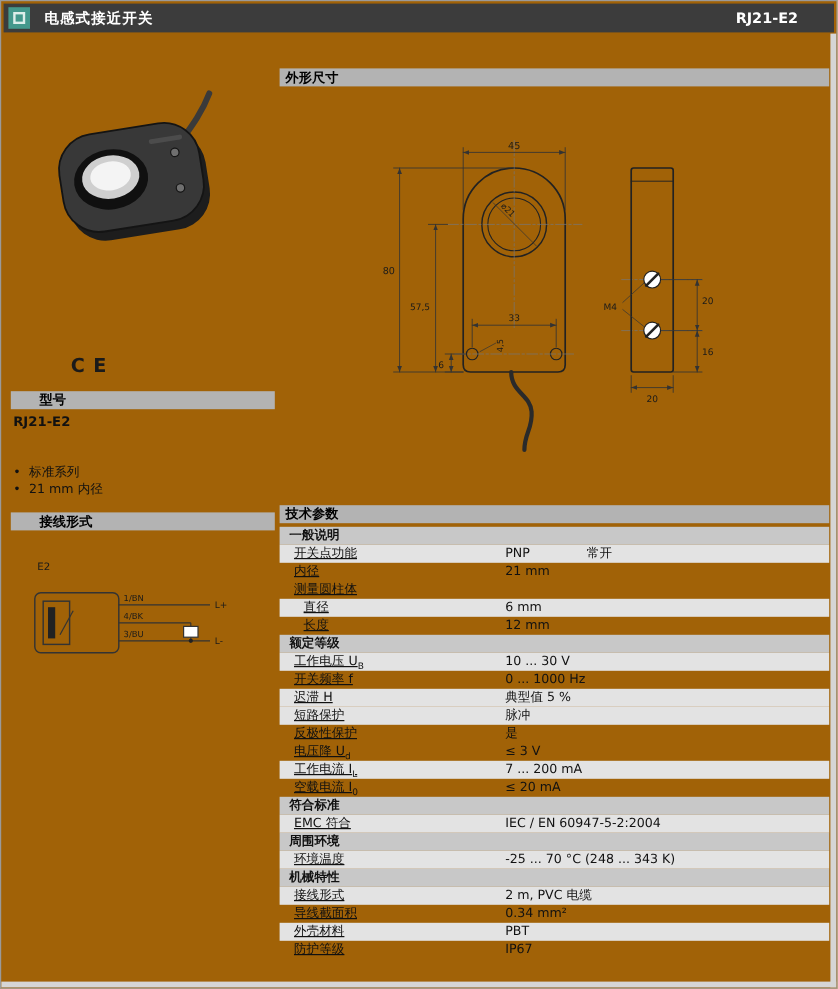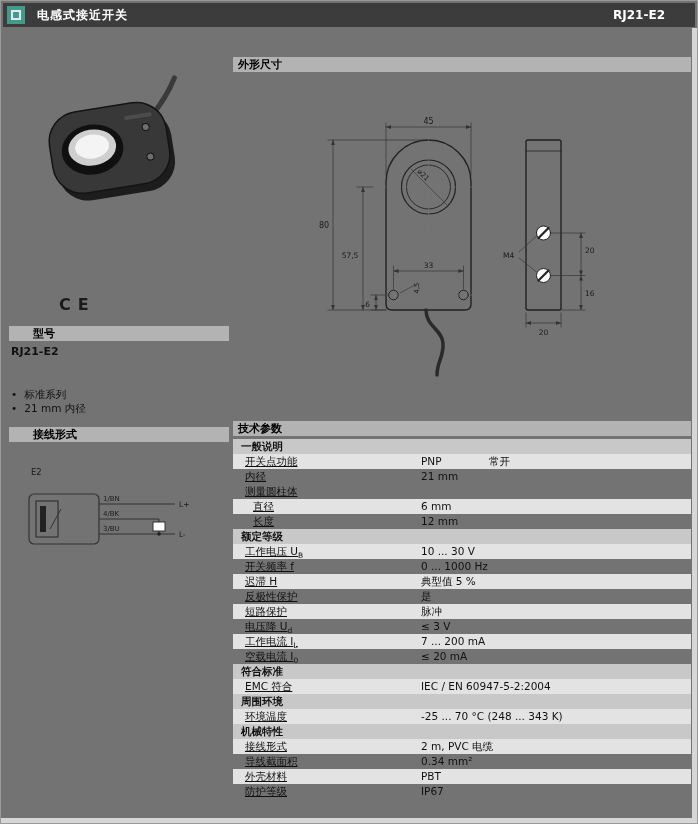--- a/index.html
+++ b/index.html
@@ -1,18 +1,18 @@
 <!DOCTYPE html>
 <html><head>
 <meta charset="utf-8">
 <style>
   * { margin:0; padding:0; box-sizing:border-box; }
   html,body { background:#e9e9e9; }
   body { font-family:"DejaVu Sans","Liberation Sans",sans-serif; color:#111; }
-  .page { position:relative; width:698px; height:824px; background:#737373; border:1px solid #9a9a9a; overflow:hidden; }
+  .page { position:relative; width:698px; height:824px; background:#a16207; border:1px solid #9a9a9a; overflow:hidden; }
   .edge-right { position:absolute; top:27px; right:0; width:5px; bottom:0; background:#d6d6d6; }
   .edge-bottom { position:absolute; left:0; right:0; bottom:0; height:5px; background:#d6d6d6; }
 
   .header { position:absolute; top:2px; left:2px; right:2px; height:24px; background:#3c3c3c; color:#fff; display:flex; align-items:center; }
   .app-icon { width:18px; height:18px; margin-left:4px; background:#44988c; position:relative; flex:0 0 auto; }
   .app-icon::after { content:""; position:absolute; inset:4px; border:2px solid #ddeeea; }
   .header-title { margin-left:12px; font-size:12px; font-weight:bold; letter-spacing:1px; }
   .header-model { margin-left:auto; margin-right:30px; font-size:12px; font-weight:bold; }
 
   .gray-bar { position:absolute; height:15px; background:#b3b3b3; font-size:11px; font-weight:bold; line-height:15px; padding-left:5px; color:#000; }
@@ -238,27 +238,27 @@
         <div class="tvalue">10 ... 30 V</div>
       </div>
       <div class="trow">
         <div class="tlabel ind1">开关频率 f</div>
         <div class="tvalue">0 ... 1000 Hz</div>
       </div>
       <div class="trow shaded">
         <div class="tlabel ind1">迟滞 H</div>
         <div class="tvalue">典型值 5 %</div>
       </div>
+      <div class="trow shaded">
+        <div class="tlabel ind1">短路保护</div>
+        <div class="tvalue">脉冲</div>
+      </div>
       <div class="trow">
         <div class="tlabel ind1">反极性保护</div>
         <div class="tvalue">是</div>
-      </div>
-      <div class="trow shaded">
-        <div class="tlabel ind1">短路保护</div>
-        <div class="tvalue">脉冲</div>
       </div>
       <div class="trow">
         <div class="tlabel ind1">电压降  U<sub>d</sub></div>
         <div class="tvalue">≤ 3 V</div>
       </div>
       <div class="trow shaded">
         <div class="tlabel ind1">工作电流  I<sub>L</sub></div>
         <div class="tvalue">7 ... 200 mA</div>
       </div>
       <div class="trow">

